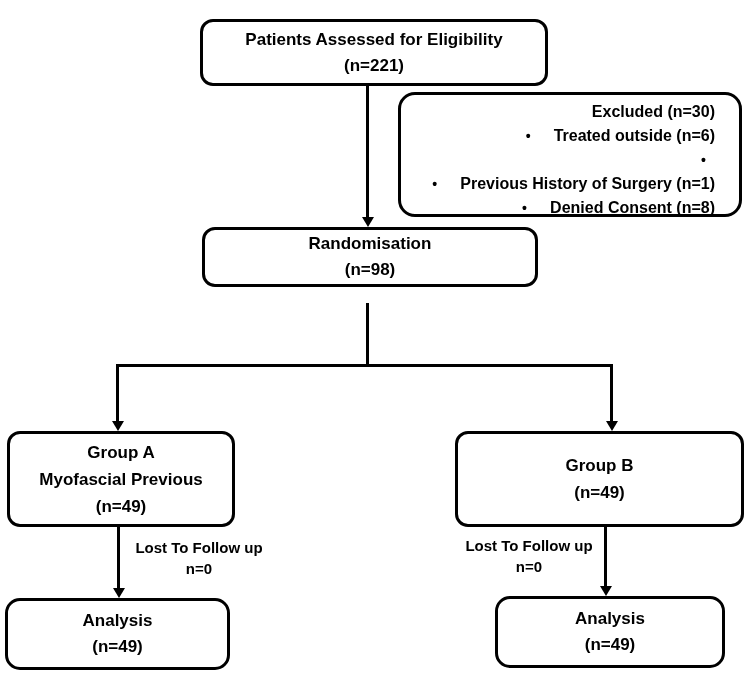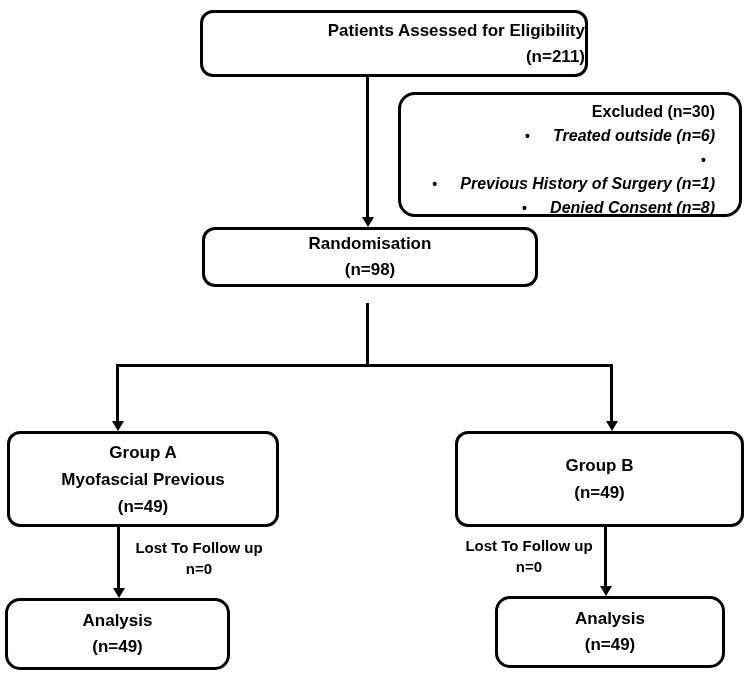--- a/index.html
+++ b/index.html
@@ -57,21 +57,21 @@
     line-height: 24px;
     font-weight: 700;
     white-space: nowrap;
   }
   .bullet-row .bullet {
     width: 14px;
     margin-left: 12px;
     flex: 0 0 auto;
     font-size: 14px;
   }
-  .bullet-row .item-text { padding-left: 14px; font-style: italic; }
+  .bullet-row .item-text { padding-left: 14px; }
   
   .vline, .hline {
     position: absolute;
     background: #000000;
     z-index: 1;
   }
   .vline { width: 3px; }
   .hline { height: 3px; }
   .arrowhead-down {
     position: absolute;
@@ -90,23 +90,23 @@
     line-height: 21px;
     white-space: nowrap;
     z-index: 2;
   }
 </style>
 </head>
 <body>
 
 <div id="canvas">
 
-  <div class="box" id="eligibility-box" style="left:200px; top:10px; width:388px; height:67px;align-items:flex-end;">
+  <div class="box" id="eligibility-box" style="left:200px; top:19px; width:348px; height:67px;">
     <div class="ln">Patients Assessed for Eligibility</div>
-    <div class="ln">(n=211)</div>
+    <div class="ln">(n=221)</div>
   </div>
 
   <div class="vline" style="left:366px; top:72px; height:146px;"></div>
   <div class="arrowhead-down" style="left:362px; top:217px;"></div>
 
   <div class="box" id="excluded-box" style="left:398px; top:92px; width:344px; height:125px;">
     <div class="title">Excluded (n=30)</div>
     <div class="bullet-row">
       <span class="bullet">•</span>
       <span class="item-text">Treated outside (n=6)</span>
@@ -129,21 +129,21 @@
     <div class="ln">(n=98)</div>
   </div>
 
   <div class="vline" style="left:366px; top:303px; height:64px;"></div>
   <div class="hline" style="left:116px; top:364px; width:497px;"></div>
   <div class="vline" style="left:116px; top:364px; height:58px;"></div>
   <div class="arrowhead-down" style="left:112px; top:421px;"></div>
   <div class="vline" style="left:610px; top:364px; height:58px;"></div>
   <div class="arrowhead-down" style="left:606px; top:421px;"></div>
 
-  <div class="box group-box" id="group-a-box" style="left:7px; top:431px; width:272px; height:96px;">
+  <div class="box group-box" id="group-a-box" style="left:7px; top:431px; width:228px; height:96px;">
     <div class="ln">Group A</div>
     <div class="ln">Myofascial Previous</div>
     <div class="ln">(n=49)</div>
   </div>
 
   <div class="box group-box" id="group-b-box" style="left:455px; top:431px; width:289px; height:96px;">
     <div class="ln">Group B</div>
     <div class="ln">(n=49)</div>
   </div>
 

